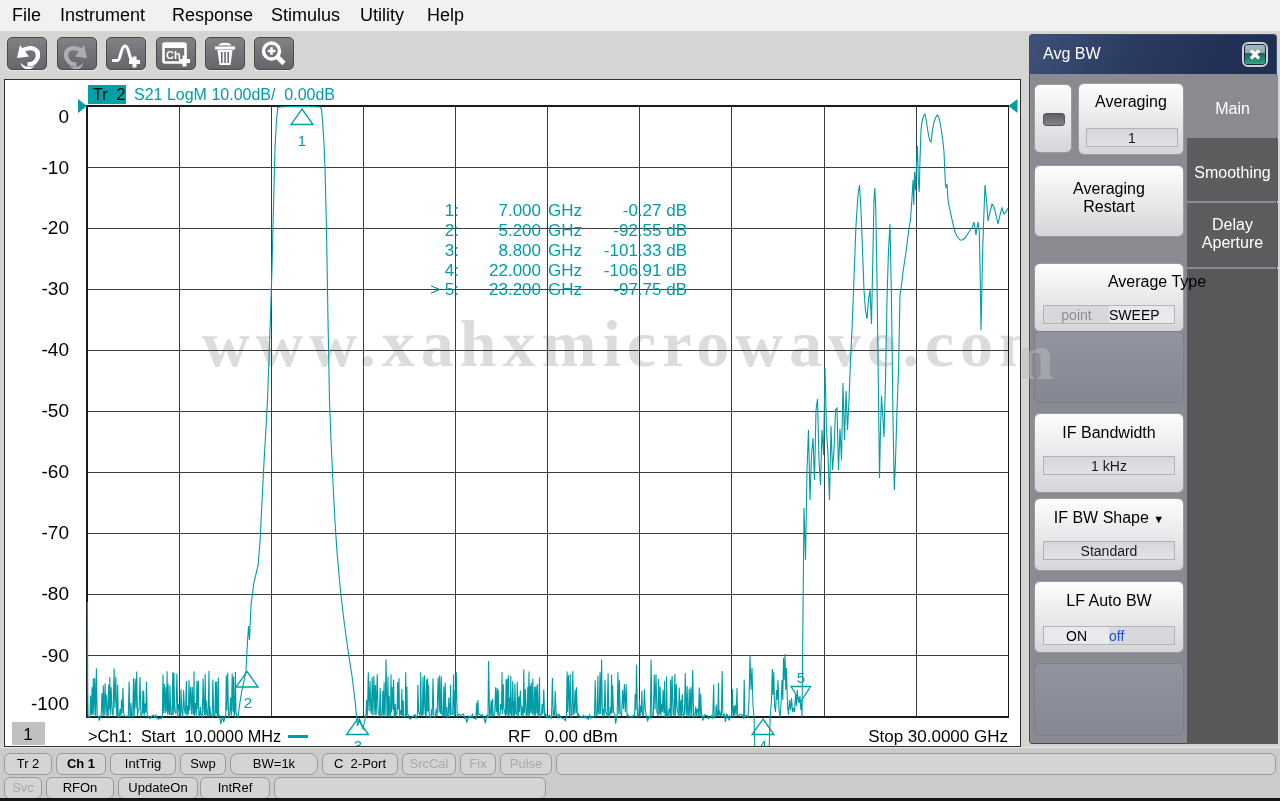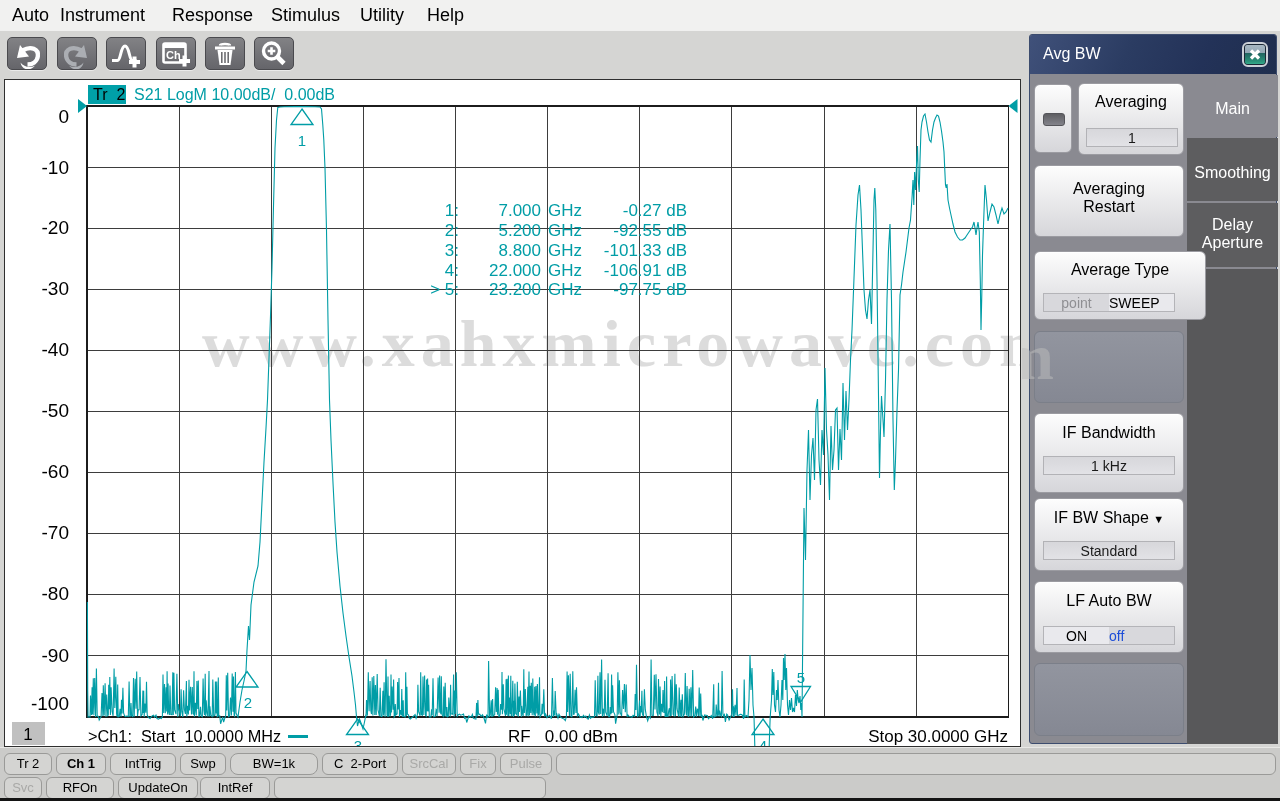--- a/index.html
+++ b/index.html
@@ -36,21 +36,21 @@
 
 #statusbar { position:absolute; left:0; top:747px; width:1280px; height:51px; background:#cbcbc9; border-top:1px solid #e8e8e6; }
 .sbtn { position:absolute; height:22px; background:#d4d4d2; border:1px solid #9a9a98; border-radius:6px; font-size:13px; color:#000; text-align:center; line-height:20px; }
 .sdis { color:#a9a9a7; }
 #blackbar { position:absolute; left:0; top:798px; width:1280px; height:3px; background:#141414; }
 </style></head>
 <body>
 <div id="root">
 
 <div id="menubar">
-  <span style="left:12px">Auto</span>
+  <span style="left:12px">File</span>
   <span style="left:60px">Instrument</span>
   <span style="left:172px">Response</span>
   <span style="left:271px">Stimulus</span>
   <span style="left:360px">Utility</span>
   <span style="left:427px">Help</span>
 </div>
 
 <div id="toolbar">
   <div class="tbtn" style="left:7px">
     <svg width="38" height="31" viewBox="0 0 38 31">
@@ -226,21 +226,21 @@
   <div class="pbtn" style="left:4px; top:49px; width:38px; height:69px;">
         <div style="position:absolute;left:8px;top:28px;width:22px;height:13px;background:linear-gradient(#5e5e63,#83838a);border:1px solid #55555a;border-radius:3px;"></div>
       </div>
   <div class="pbtn" style="left:48px; top:48px; width:106px; height:72px;">
     <div class="t1" style="top:9px">Averaging</div>
     <div class="pinner" style="left:7px; top:44px; width:92px;">1</div>
   </div>
   <div class="pbtn" style="left:4px; top:130px; width:150px; height:72px;">
     <div class="t1" style="top:14px">Averaging<br>Restart</div>
   </div>
-  <div class="pbtn" style="left:4px; top:216px; width:172px; height:69px;">
+  <div class="pbtn" style="left:4px; top:228px; width:150px; height:69px;padding-left:48px;">
     <div class="t1" style="top:9px">Average Type</div>
     <div class="seg" style="top:41px">
           <div class="l">point</div>
           <div class="r">SWEEP</div>
         </div>
   </div>
   <div class="pdis" style="left:4px; top:296px; width:150px; height:72px;"></div>
   <div class="pbtn" style="left:4px; top:378px; width:150px; height:80px;">
     <div class="t1" style="top:10px">IF Bandwidth</div>
     <div class="pinner" style="top:42px">1 kHz</div>

